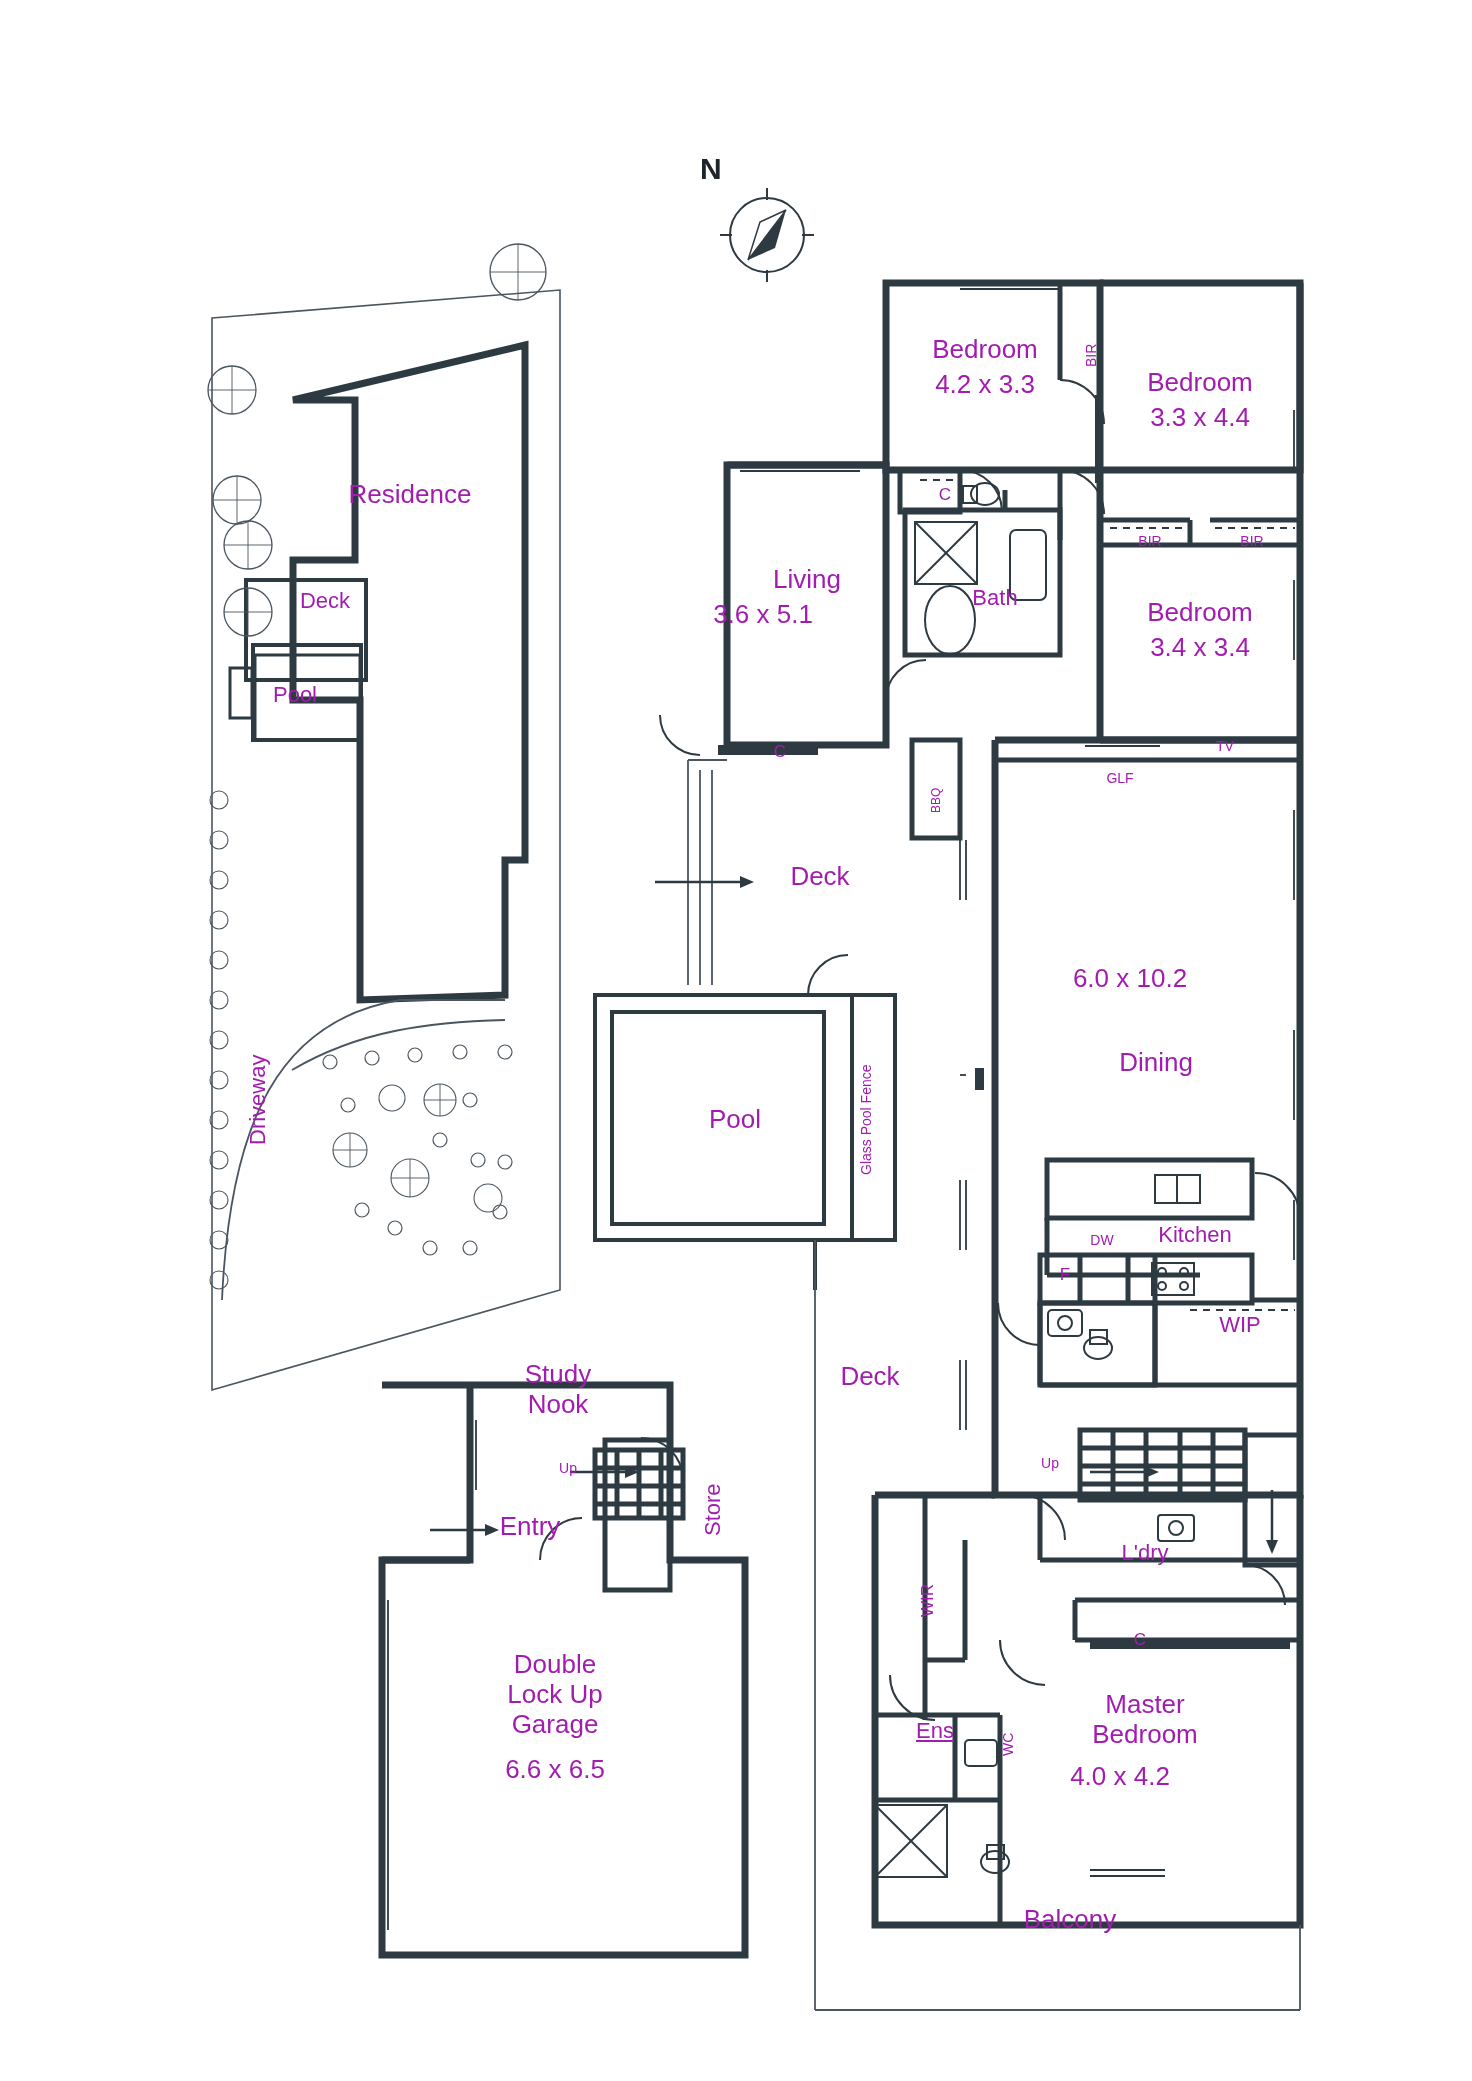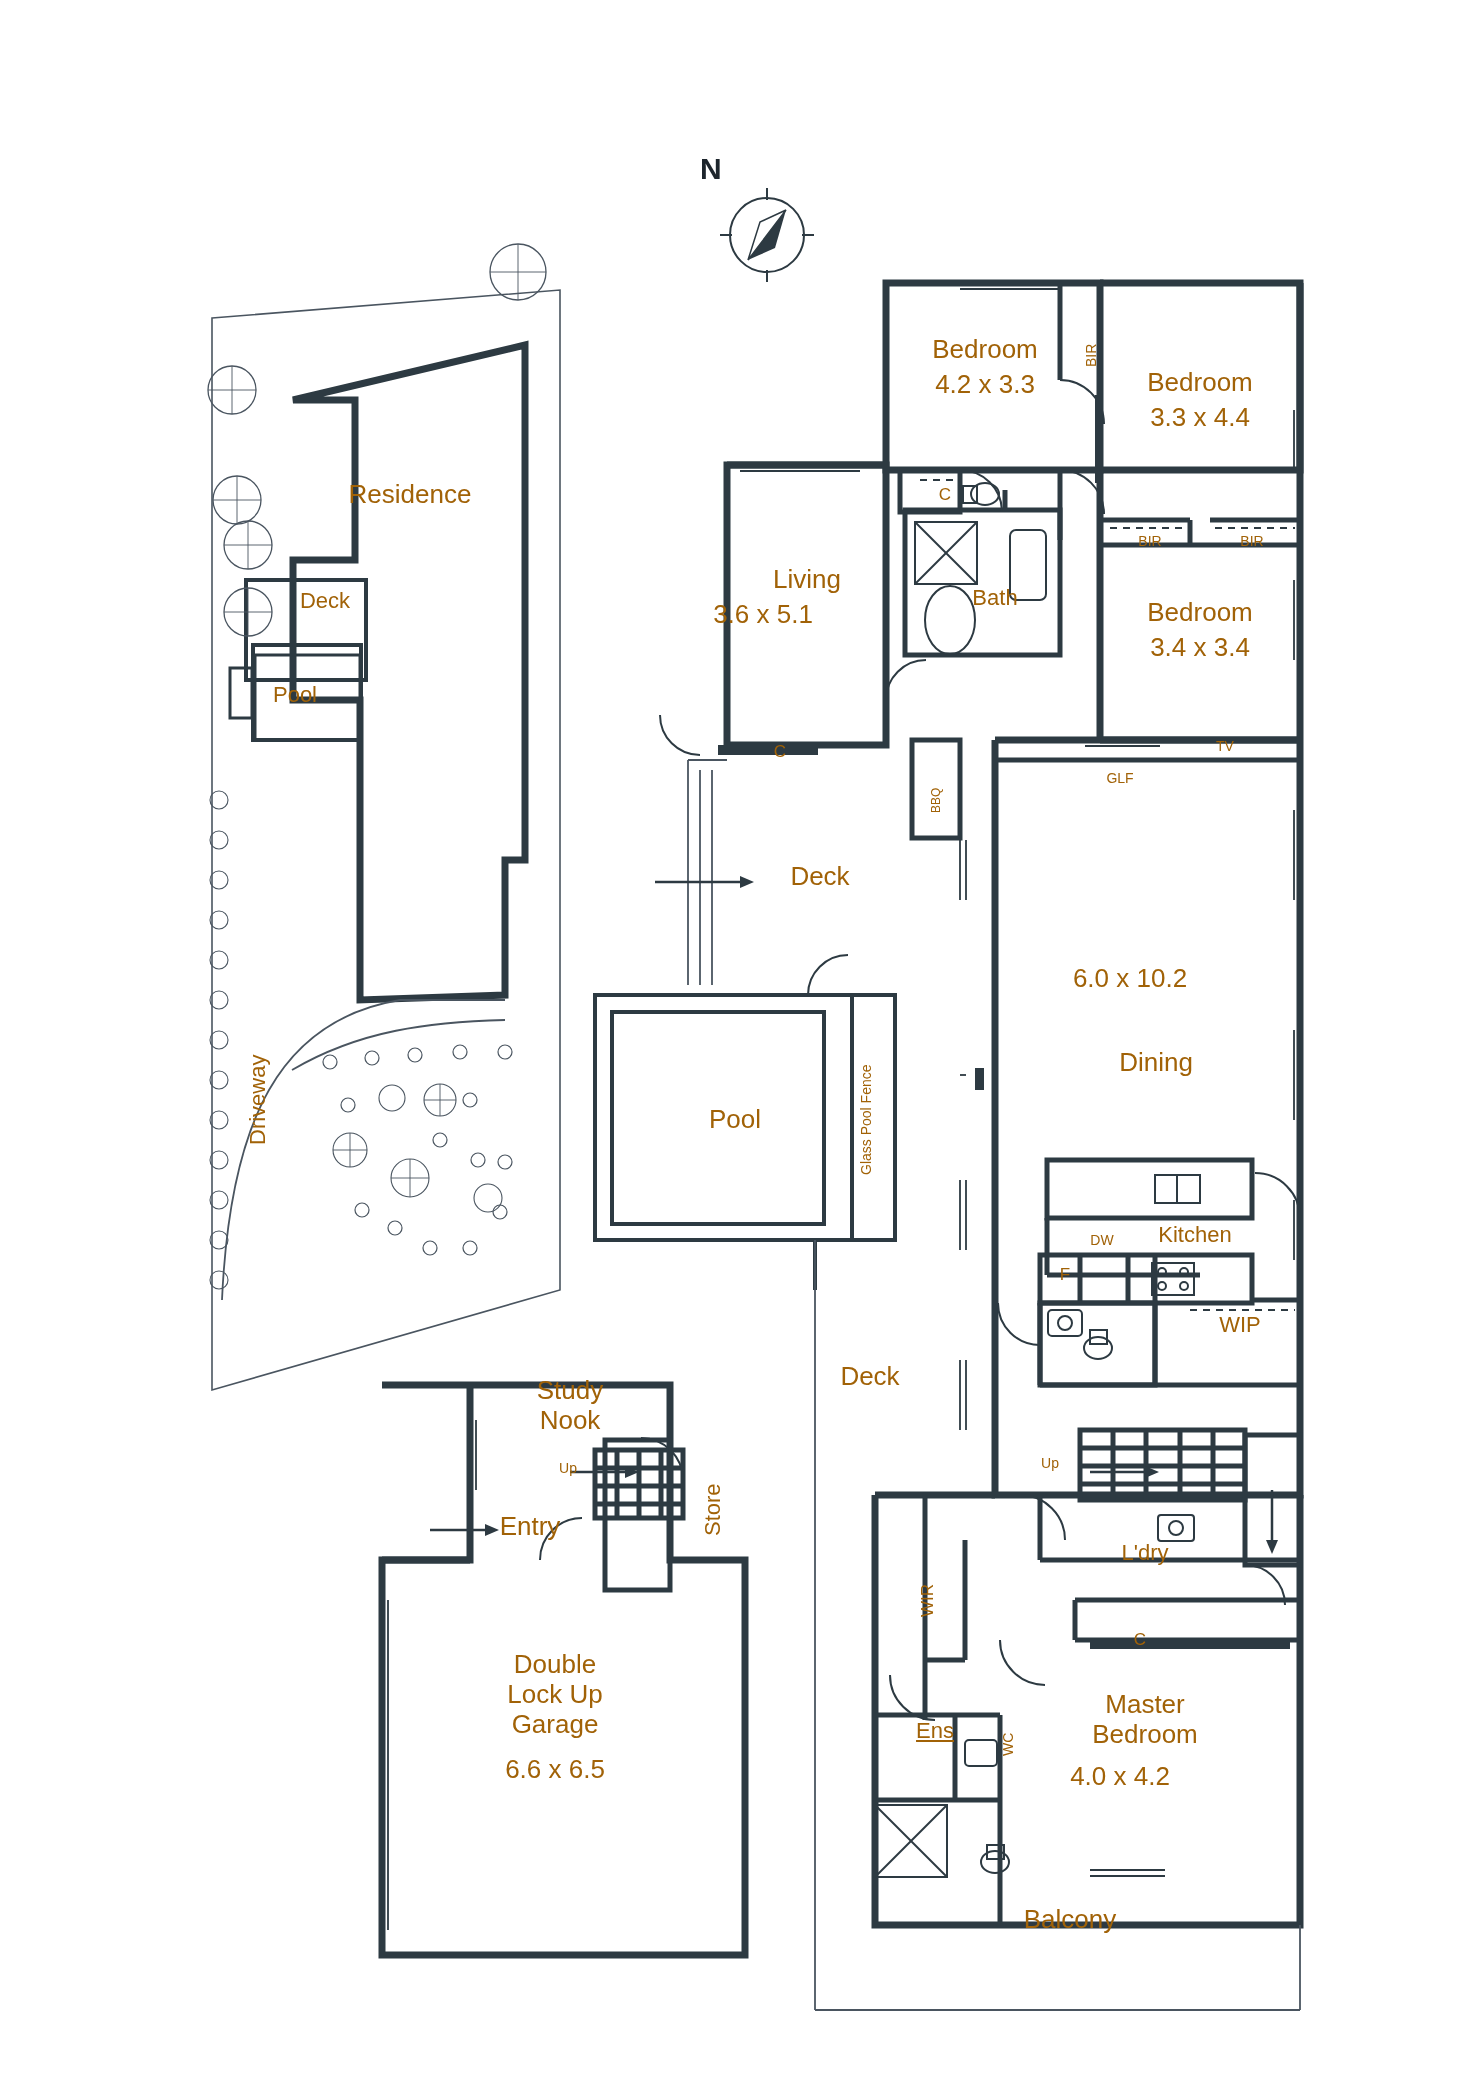--- a/index.html
+++ b/index.html
@@ -1,18 +1,18 @@
 <!DOCTYPE html>
 <html><head>
 <meta charset="utf-8">
 <style>
   html,body{margin:0;padding:0;background:#ffffff;}
   body{width:1472px;height:2081px;position:relative;font-family:"Liberation Sans",sans-serif;color:#1d252c;}
   #plan{position:absolute;left:0;top:0;width:1472px;height:2081px;}
-  .lbl{position:absolute;text-align:center;line-height:1.15;white-space:pre-line;color:#a16207;}
+  .lbl{position:absolute;text-align:center;line-height:1.15;white-space:pre-line;color:#a21caf;}
   .lbl.big{font-size:26px;}
   .lbl.mid{font-size:22px;}
   .lbl.sm{font-size:17px;}
   .lbl.xs{font-size:14px;}
   .lbl.xxs{font-size:12px;}
   .vertup{writing-mode:vertical-rl;transform:rotate(180deg);}
   .compass-n{position:absolute;font-size:30px;font-weight:bold;}
 </style>
 </head>
 <body>
@@ -402,21 +402,21 @@
 <div class="lbl sm" style="left:1050px;top:1265px;width:30px;">F</div>
 <div class="lbl mid" style="left:1180px;top:1312px;width:120px;">WIP</div>
 
 <div class="lbl big" style="left:640px;top:1105px;width:190px;">Pool</div>
 <div class="lbl xs vertup" style="left:858px;top:1020px;height:200px;">Glass Pool Fence</div>
 <div class="lbl big" style="left:790px;top:1362px;width:160px;">Deck</div>
 
 <div class="lbl xs" style="left:1030px;top:1455px;width:40px;">Up</div>
 <div class="lbl xs" style="left:548px;top:1460px;width:40px;">Up</div>
 
-<div class="lbl big" style="left:480px;top:1360px;width:180px;margin-top:16px;">Study
+<div class="lbl big" style="left:468px;top:1360px;width:180px;">Study
 Nook</div>
 <div class="lbl big" style="left:450px;top:1512px;width:160px;">Entry</div>
 <div class="lbl mid vertup" style="left:700px;top:1450px;height:120px;">Store</div>
 
 <div class="lbl big" style="left:440px;top:1650px;width:230px;">Double
 Lock Up
 Garage</div>
 <div class="lbl big" style="left:440px;top:1755px;width:230px;">6.6 x 6.5</div>
 
 <div class="lbl sm vertup" style="left:918px;top:1555px;height:90px;">WIR</div>

